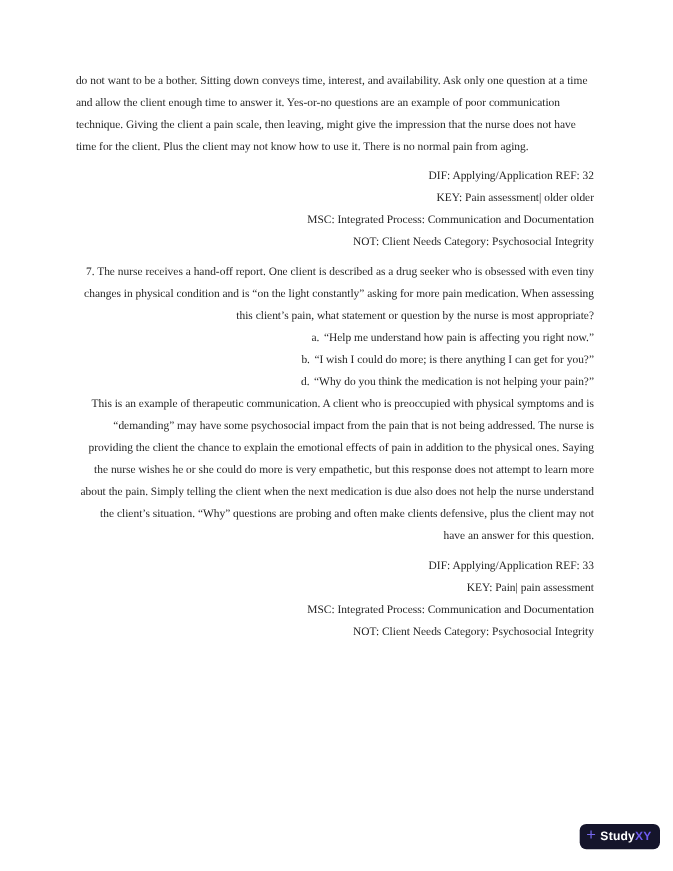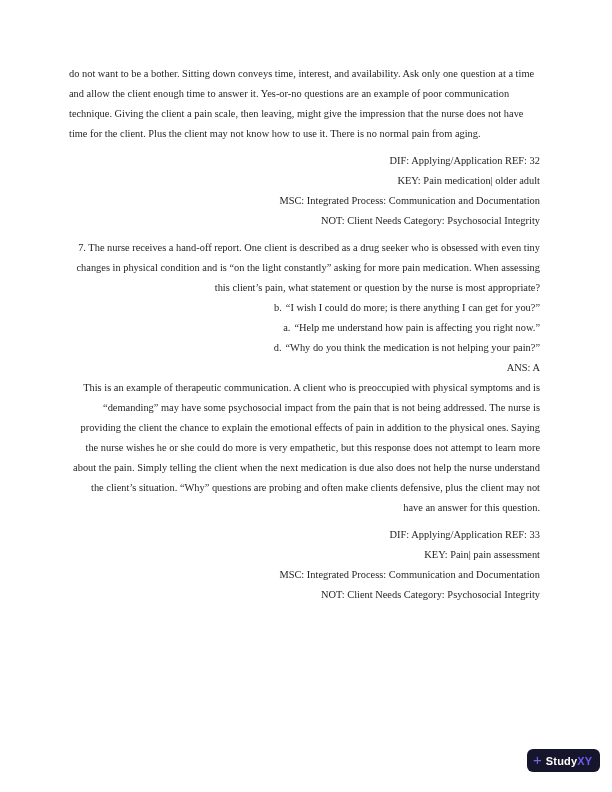--- a/index.html
+++ b/index.html
@@ -75,39 +75,38 @@
 <body>
 
 <div class="page">
 
   <div class="content">
 
     <p class="block">do not want to be a bother. Sitting down conveys time, interest, and availability. Ask only one question at a time and allow the client enough time to answer it. Yes-or-no questions are an example of poor communication technique. Giving the client a pain scale, then leaving, might give the impression that the nurse does not have time for the client. Plus the client may not know how to use it. There is no normal pain from aging.</p>
 
     <div class="block">
       <div class="meta-line">DIF: Applying/Application REF: 32</div>
-      <div class="meta-line">KEY: Pain medication| older adult</div>
+      <div class="meta-line">KEY: Pain assessment| older older</div>
       <div class="meta-line">MSC: Integrated Process: Communication and Documentation</div>
       <div class="meta-line">NOT: Client Needs Category: Psychosocial Integrity</div>
     </div>
 
     <div class="question-block">
       <div class="q-line">7. The nurse receives a hand-off report. One client is described as a drug seeker who is obsessed with even tiny changes in physical condition and is “on the light constantly” asking for more pain medication. When assessing this client’s pain, what statement or question by the nurse is most appropriate?</div>
 
       <div class="option-line">
-        <span class="opt-letter">b.</span><span>“I wish I could do more; is there anything I can get for you?”</span>
+        <span class="opt-letter">a.</span><span>“Help me understand how pain is affecting you right now.”</span>
       </div>
       <div class="option-line">
-        <span class="opt-letter">a.</span><span>“Help me understand how pain is affecting you right now.”</span>
+        <span class="opt-letter">b.</span><span>“I wish I could do more; is there anything I can get for you?”</span>
       </div>
       <div class="option-line">
         <span class="opt-letter">d.</span><span>“Why do you think the medication is not helping your pain?”</span>
       </div>
 
-      <div class="q-line">ANS: A</div>
 
       <div class="q-line">This is an example of therapeutic communication. A client who is preoccupied with physical symptoms and is “demanding” may have some psychosocial impact from the pain that is not being addressed. The nurse is providing the client the chance to explain the emotional effects of pain in addition to the physical ones. Saying the nurse wishes he or she could do more is very empathetic, but this response does not attempt to learn more about the pain. Simply telling the client when the next medication is due also does not help the nurse understand the client’s situation. “Why” questions are probing and often make clients defensive, plus the client may not have an answer for this question.</div>
     </div>
 
     <div class="block">
       <div class="meta-line">DIF: Applying/Application REF: 33</div>
       <div class="meta-line">KEY: Pain| pain assessment</div>
       <div class="meta-line">MSC: Integrated Process: Communication and Documentation</div>
       <div class="meta-line">NOT: Client Needs Category: Psychosocial Integrity</div>
     </div>

